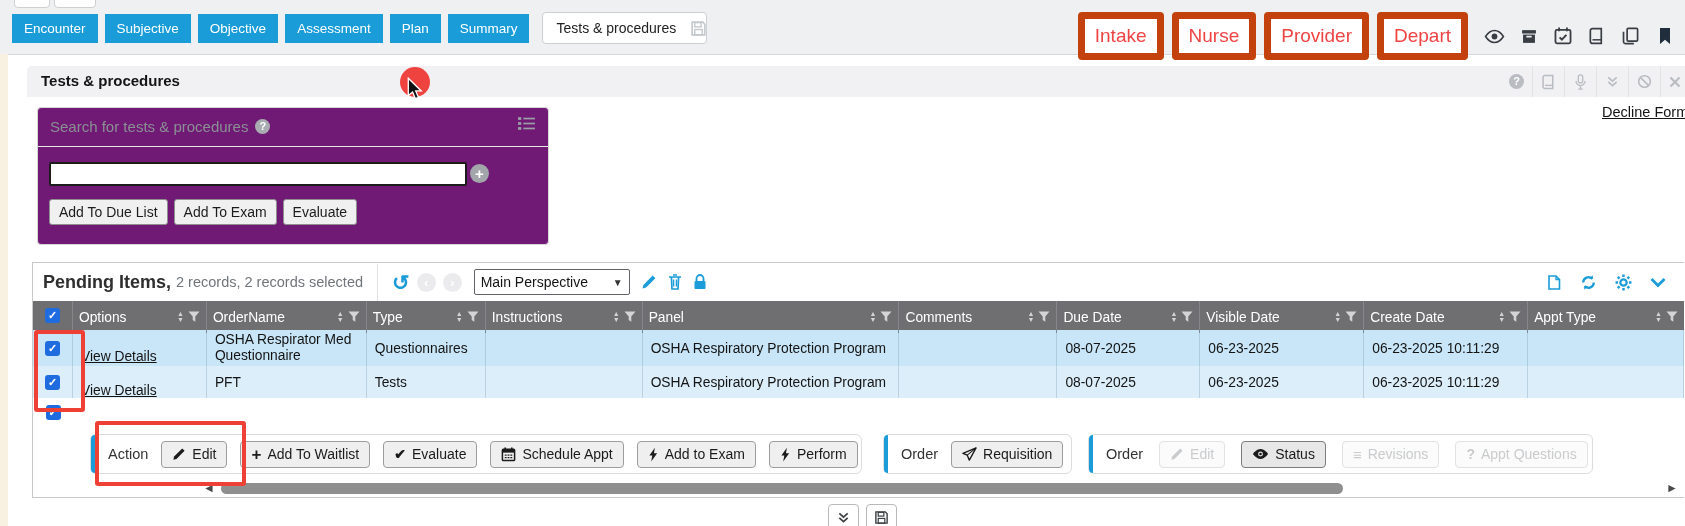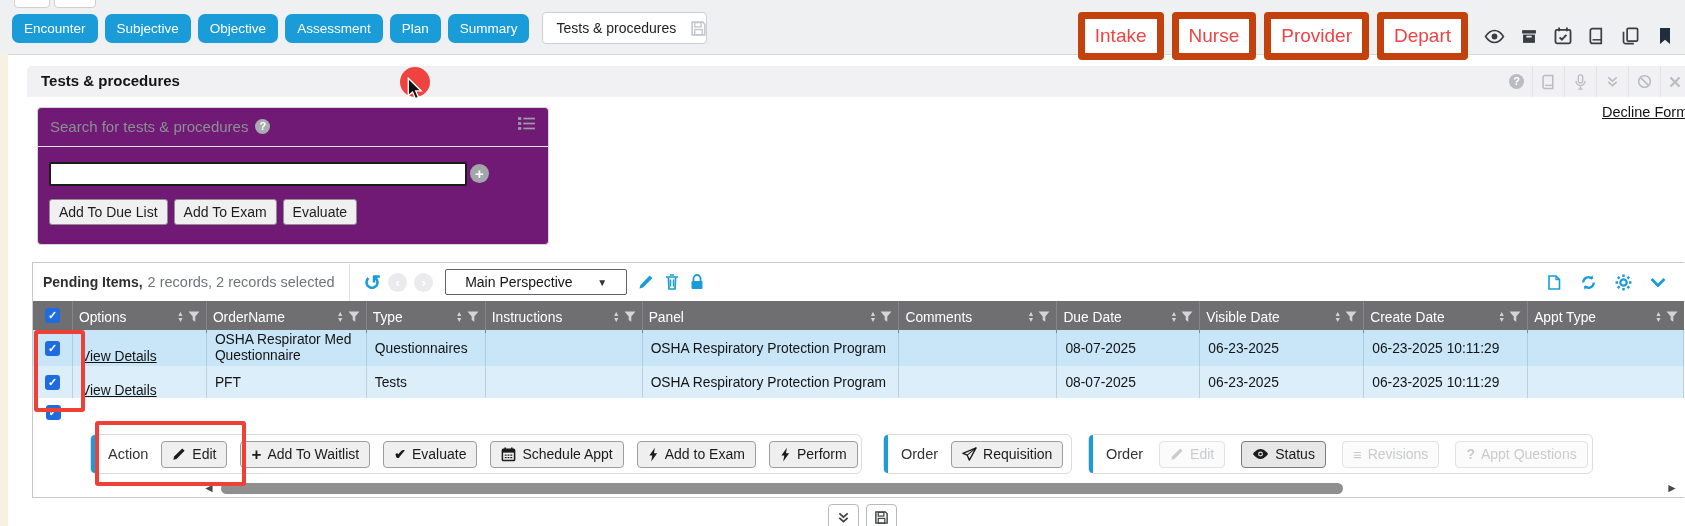--- a/index.html
+++ b/index.html
@@ -4,21 +4,21 @@
 <style>
   html,body{margin:0;padding:0;background:#fff;}
   .screen{position:relative;width:1685px;height:526px;overflow:hidden;background:#fff;
     font-family:"Liberation Sans",sans-serif;color:#1b1b1b;font-size:14px;}
   svg{display:block;}
 
   
   .topbar{position:absolute;left:0;top:0;width:1685px;height:54px;background:#eff0f2;border-bottom:1px solid #d6d7d8;}
   .stub{position:absolute;top:-6px;height:12px;background:#fff;border:1px solid #cfcfcf;border-radius:4px;}
   .tabs{position:absolute;left:12px;top:12px;display:flex;gap:7px;align-items:center;}
-  .tab{background:#199cd8;color:#fff;border-radius:7px;padding:7px 12px;font-size:13.5px;cursor:default;}
+  .tab{background:#199cd8;color:#fff;border-radius:0;padding:7px 12px;font-size:13.5px;cursor:default;}
   .doctab{background:#fff;color:#222;border:1px solid #cbd0d3;border-radius:4px;padding:7px 30px 7px 13px;margin-left:6px;font-size:14px;}
   .doctab-save{color:#c3c8cc;margin-left:-24px;}
   .topright{position:absolute;right:10px;top:12px;display:flex;gap:8px;align-items:center;}
   .stagebtn{background:#fff;border:7px solid #c2410c;border-radius:4px;padding:6px 10px;font-size:19px;color:#ef4444;}
   .topicons{display:flex;gap:13px;align-items:center;margin-left:8px;color:#393e44;}
   .topicons .ic{width:21px;height:20px;display:flex;align-items:center;justify-content:center;}
 
   
   .leftstrip{position:absolute;left:0;top:54px;width:8px;height:472px;background:#f8f1e1;}
 
@@ -40,28 +40,28 @@
   .spanel .divider{position:absolute;left:0;top:38px;width:100%;border-top:1px solid #e8e8e8;}
   .spanel input{position:absolute;left:11px;top:54px;width:406px;height:20px;border:2px solid #1c1c1c;border-radius:2px;font-family:"Liberation Sans",sans-serif;font-size:14px;padding:0 4px;}
   .pluscircle{position:absolute;left:432px;top:56px;width:19px;height:19px;border-radius:50%;background:#a2a6aa;color:#fff;
     font-size:15px;font-weight:bold;display:flex;align-items:center;justify-content:center;line-height:1;}
   .spanel .btnrow{position:absolute;left:11px;top:91px;display:flex;gap:6px;}
   .gbtn{background:#f0f0f0;border:1px solid #8f8f8f;border-radius:3px;padding:4px 9px;font-size:14px;color:#1c1c1c;white-space:nowrap;}
 
   
   .grid{position:absolute;left:32px;top:262px;width:1652px;height:236px;background:#fff;border:1px solid #c9c9c9;border-right:none;box-sizing:border-box;}
   .gtoolbar{height:38px;display:flex;align-items:center;padding:0 10px;}
-  .gtitle{font-weight:bold;font-size:14px;color:#2f2f2f;white-space:nowrap;}
+  .gtitle{font-weight:bold;font-size:18px;color:#2f2f2f;white-space:nowrap;}
   .grecords{color:#70757a;font-size:14.5px;margin-left:5px;white-space:nowrap;}
   .vsep{height:37px;border-left:1px solid #e1e1e1;margin:0 14px;}
   .undo{color:#1b9cd9;font-size:21px;font-weight:bold;line-height:1;}
   .navcirc{width:19px;height:19px;border-radius:50%;background:#ebebed;color:#fff;font-size:13px;font-weight:bold;
     display:flex;align-items:center;justify-content:center;margin-left:7px;line-height:1;}
   .persel{margin-left:12px;width:142px;height:24px;border:1px solid #5f6368;border-radius:2px;background:#fff;
-    display:flex;align-items:center;padding:0 19px;font-size:14px;color:#141414;}
+    display:flex;align-items:center;padding:0 6px;font-size:14px;color:#141414;}
   .persel .caret{margin-left:auto;font-size:10px;color:#333;}
   .blueic{color:#1b9cd9;margin-left:11px;}
   .gtoolicons{margin-left:auto;display:flex;gap:18px;align-items:center;color:#1b9cd9;padding-right:8px;}
 
   .hrow{display:flex;height:29px;background:#6f6f71;color:#fff;align-items:stretch;}
   .hcell{display:flex;align-items:center;padding:16px 6px;border-right:1px solid #85858a;box-sizing:border-box;font-size:13.8px;overflow:hidden;white-space:nowrap;}
   .hctrl{margin-left:auto;display:flex;align-items:center;gap:4px;color:#d4d4d6;}
   .sortst{display:flex;flex-direction:column;font-size:7px;line-height:6px;}
   .c0{width:40px;justify-content:center;padding:0;}
   .c1{width:134px;}.c2{width:160px;}.c3{width:119px;}.c4{width:157px;}.c5{width:257px;}

